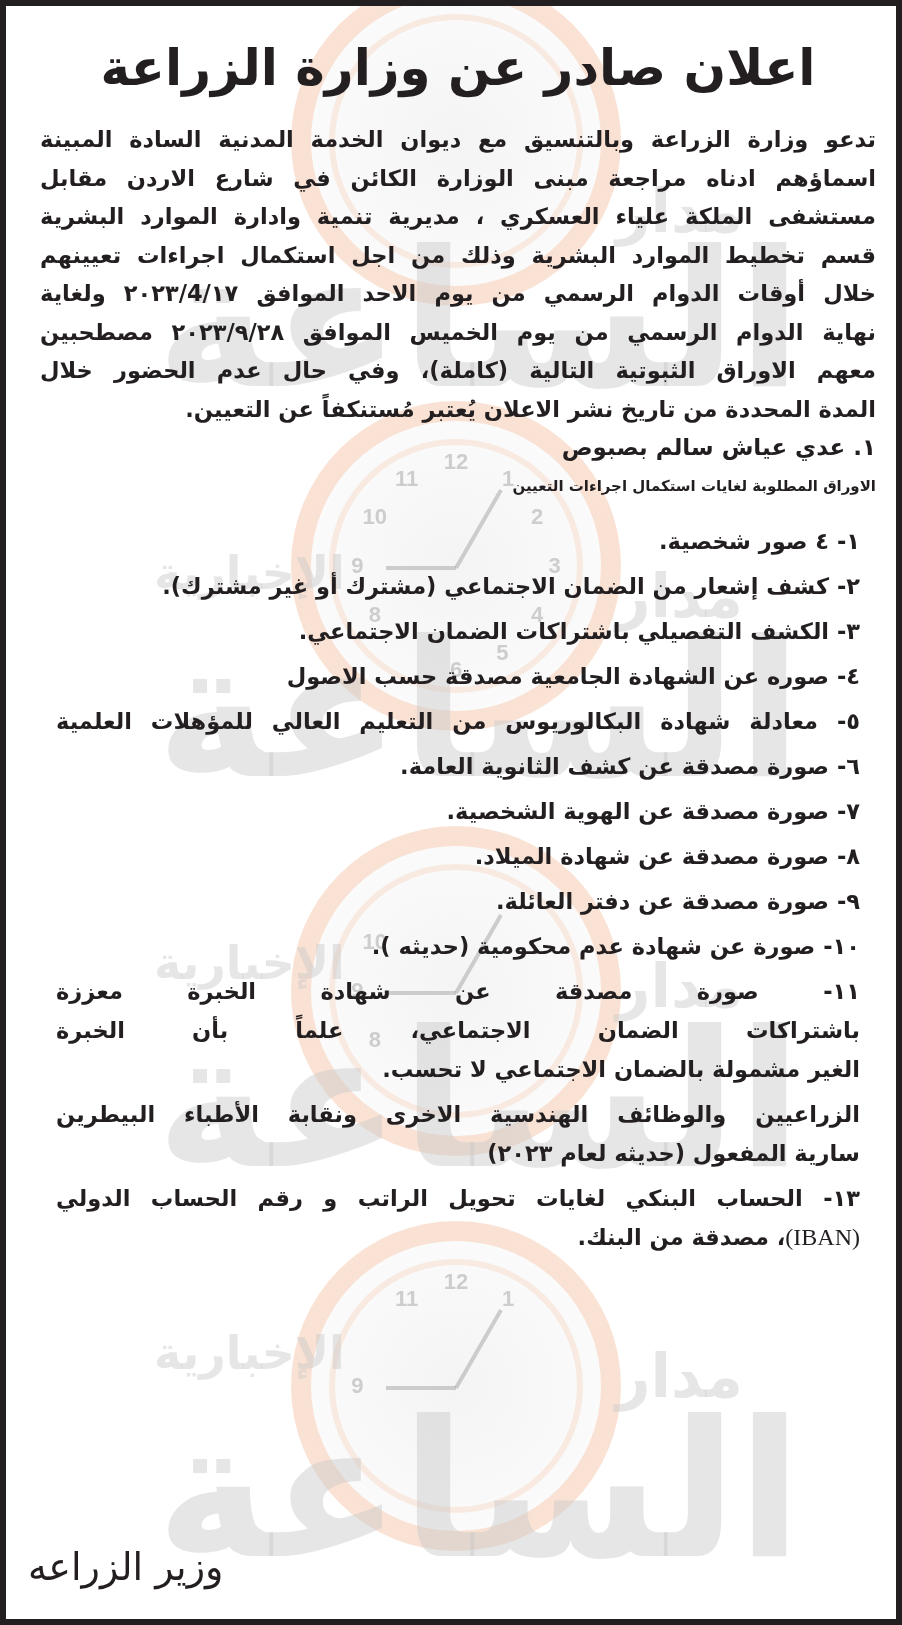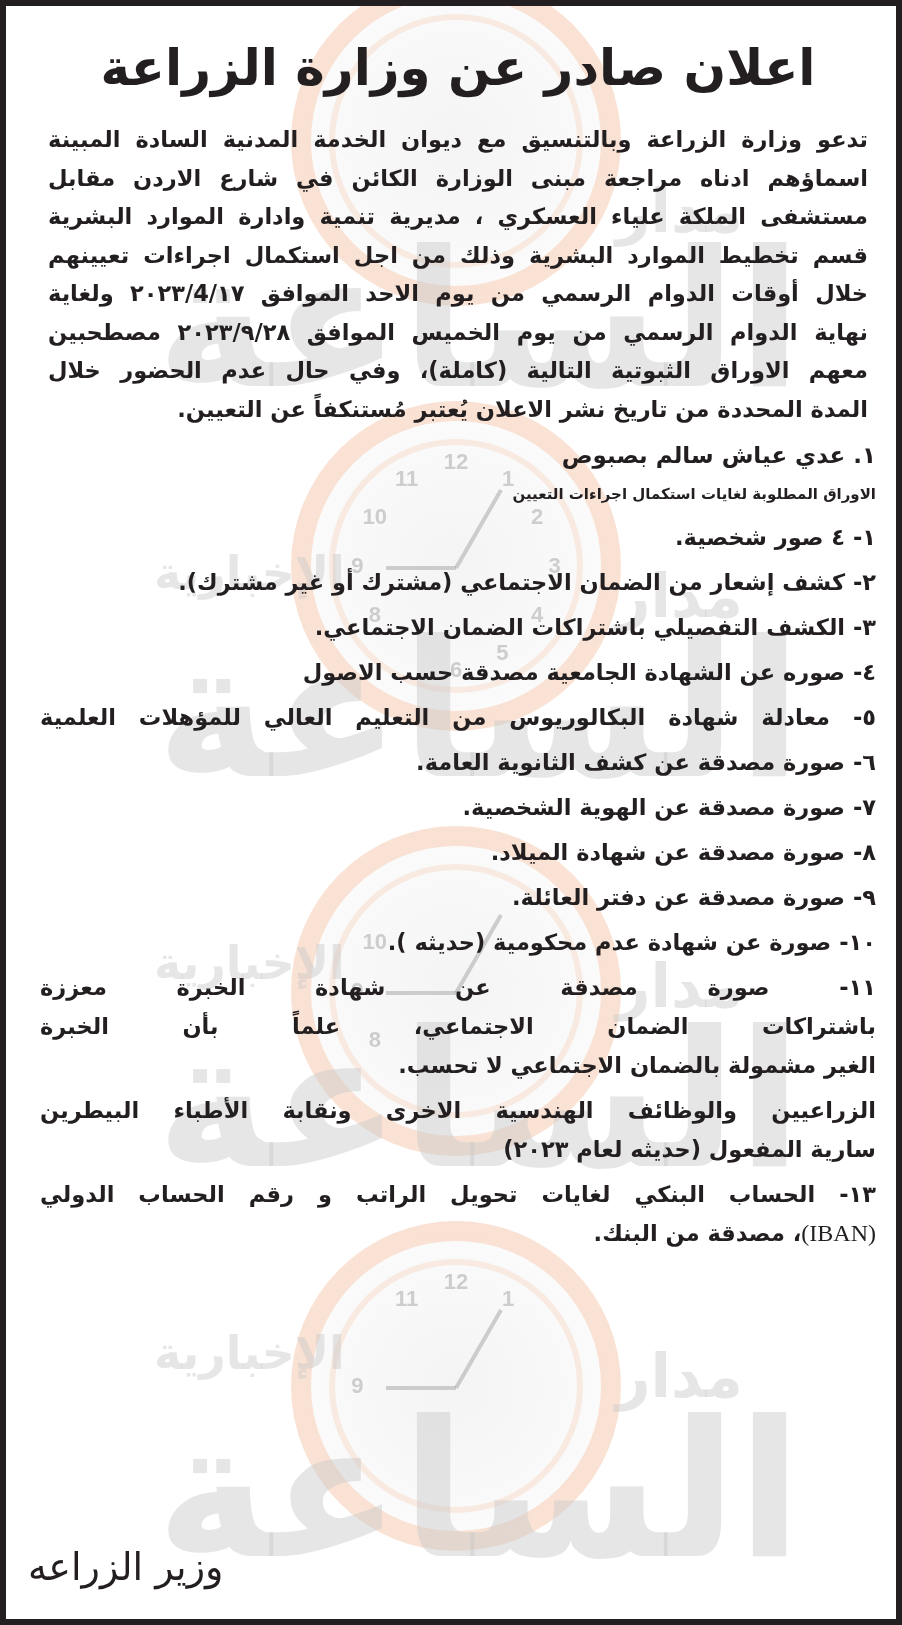--- a/index.html
+++ b/index.html
@@ -88,21 +88,21 @@
       font-size: 50px;
       font-weight: bold;
       margin: 22px 0 12px 0;
       line-height: 80px;
       letter-spacing: 0;
     }
     .para {
       font-size: 22.5px;
       font-weight: bold;
       line-height: 38.5px;
-      margin: 8px;
+      margin: 0;
       text-align-last: right;
     }
     .para .line {
       display: block;
       text-align: justify;
       text-align-last: justify;
     }
     .para .line.last { text-align-last: right; }
     .candidate {
       font-size: 23px;
@@ -112,21 +112,21 @@
     }
     .subheading {
       font-size: 15px;
       font-weight: bold;
       line-height: 39px;
       margin: 0 0 4px 0;
     }
     .req-list {
       list-style: none;
       padding: 0;
-      margin: 0;
+      margin: 16px;
     }
     .req-item {
       font-size: 22.5px;
       font-weight: bold;
       line-height: 39px;
       margin: 0 0 6px 0;
     }
     .req-item .line {
       display: block;
       text-align: justify;

